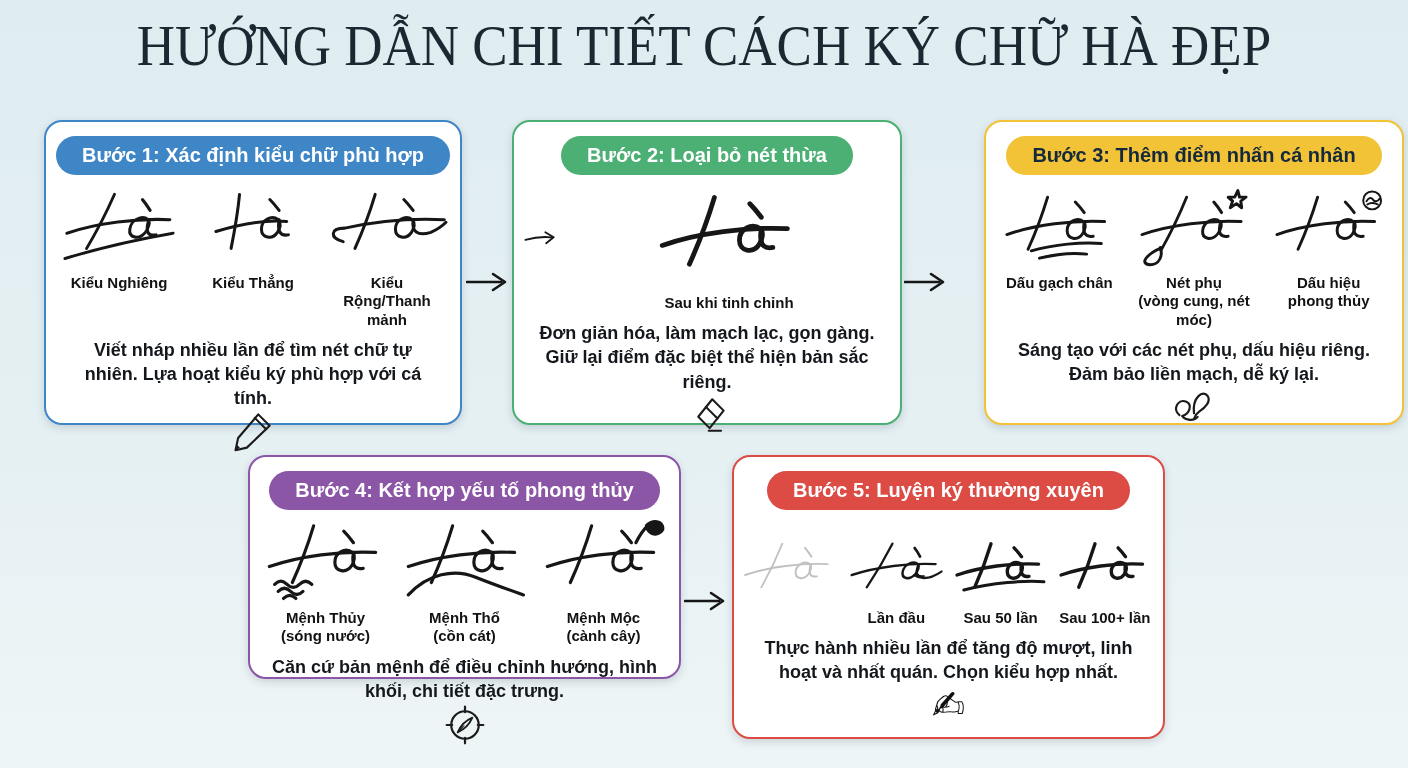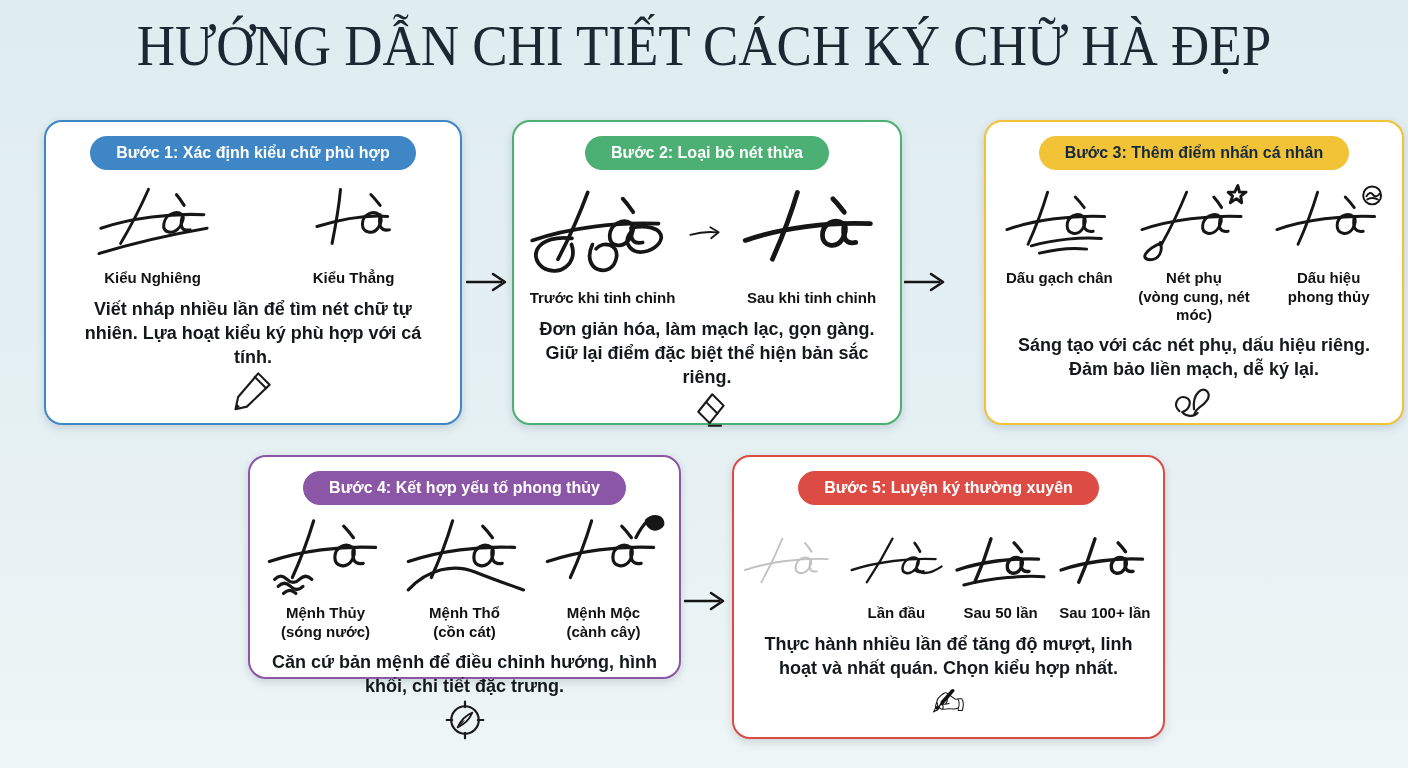--- a/index.html
+++ b/index.html
@@ -18,21 +18,21 @@
     box-shadow:0 3px 8px rgba(40,60,80,.18);
     display:flex;flex-direction:column;align-items:center;box-sizing:border-box;
     padding:14px 8px 12px;
   }
   .card1{left:44px;top:120px;width:418px;height:305px}
   .card2{left:512px;top:120px;width:390px;height:305px}
   .card3{left:984px;top:120px;width:420px;height:305px}
   .card4{left:248px;top:455px;width:433px;height:224px}
   .card5{left:732px;top:455px;width:433px;height:284px}
   .pill{
-    border-radius:26px;padding:8px 26px;font-size:16px;font-weight:700;
+    border-radius:26px;padding:8px 26px;font-size:20px;font-weight:700;
     line-height:1.15;white-space:nowrap;color:#fff;
   }
   .examples{
     display:flex;align-items:flex-start;justify-content:center;
     gap:4px;width:100%;margin-top:8px;
   }
   .example{display:flex;flex-direction:column;align-items:center;flex:1;min-width:0}
   .sigwrap{display:flex;align-items:flex-end;justify-content:center;height:84px}
   .card2 .sigwrap{height:104px}
   svg.sig{overflow:visible;display:block}
@@ -85,51 +85,46 @@
           <svg class="sig" viewBox="0 0 140 96" opacity="1" aria-label="Hà">
             <path d="M54,10 C52,32 48,54 44,74" fill="none" stroke="#161616" stroke-width="3.6" stroke-linecap="round" stroke-linejoin="round"></path>
             <path d="M26,54 C52,46 84,40 110,42" fill="none" stroke="#161616" stroke-width="3.6" stroke-linecap="round" stroke-linejoin="round"></path>
             <path d="M100,40 C92,34 80,40 80,51 C80,62 93,64 99,55 C102,50 103,44 101,41" fill="none" stroke="#161616" stroke-width="3.6" stroke-linecap="round" stroke-linejoin="round"></path>
             <path d="M101,40 C99,52 101,60 112,58" fill="none" stroke="#161616" stroke-width="3.6" stroke-linecap="round" stroke-linejoin="round"></path>
             <path d="M90,16 C94,20 98,25 101,29" fill="none" stroke="#161616" stroke-width="3.6" stroke-linecap="round" stroke-linejoin="round"></path>
           </svg>
         </div>
         <div class="exlabel">Kiểu Thẳng</div>
       </div>
+      <div class="example">
+        <div class="sigwrap">
+          <svg class="sig" viewBox="0 0 140 96" opacity="1" aria-label="Hà">
+            <path d="M56,10 C50,30 42,52 32,74" fill="none" stroke="#161616" stroke-width="3.6" stroke-linecap="round" stroke-linejoin="round"></path>
+            <path d="M18,66 C2,62 2,50 20,50 C56,42 98,38 138,40" fill="none" stroke="#161616" stroke-width="3.6" stroke-linecap="round" stroke-linejoin="round"></path>
+            <path d="M100,40 C92,34 80,40 80,51 C80,62 93,64 99,55 C102,50 103,44 101,41" fill="none" stroke="#161616" stroke-width="3.6" stroke-linecap="round" stroke-linejoin="round"></path>
+            <path d="M101,40 C99,54 106,60 122,55 C131,51 137,46 140,43" fill="none" stroke="#161616" stroke-width="3.6" stroke-linecap="round" stroke-linejoin="round"></path>
+            <path d="M90,16 C94,20 98,25 101,29" fill="none" stroke="#161616" stroke-width="3.6" stroke-linecap="round" stroke-linejoin="round"></path>
+          </svg>
+        </div>
+        <div class="exlabel">Kiểu<br>Rộng/Thanh mảnh</div>
+      </div>
     </div>
   <div class="desc">Viết nháp nhiều lần để tìm nét chữ tự nhiên. Lựa hoạt kiểu ký phù hợp với cá tính.</div>
   <div class="icon-slot">
       <svg width="42" height="42" viewBox="0 0 48 48">
     <path d="M30,5 L43,18 L17,43 L4,46 L7,32 Z" fill="none" stroke="#1b1b1b" stroke-width="2.4" stroke-linecap="round" stroke-linejoin="round"></path>
     <path d="M26,9 L39,22" fill="none" stroke="#1b1b1b" stroke-width="2.4" stroke-linecap="round" stroke-linejoin="round"></path>
     <path d="M6,40 L9,43 L4,46 Z" fill="#1b1b1b" stroke="none"></path>
       </svg>
     </div>
 </div>
 
 <div class="card card2" style="border-color: rgb(76, 175, 115);">
   <div class="pill" style="background: rgb(76, 175, 115); color: rgb(255, 255, 255);">Bước 2: Loại bỏ nét thừa</div>
   <div class="examples">
-      <div class="example">
-        <div class="sigwrap">
-          <svg class="sig" viewBox="0 0 140 96" opacity="1" aria-label="Hà">
-            <g transform="skewX(-4)">
-              <path d="M56,10 C50,30 42,52 32,74" fill="none" stroke="#161616" stroke-width="3.6" stroke-linecap="round" stroke-linejoin="round"></path>
-              <path d="M6,56 C40,44 88,38 126,40" fill="none" stroke="#161616" stroke-width="3.6" stroke-linecap="round" stroke-linejoin="round"></path>
-              <path d="M100,40 C92,34 80,40 80,51 C80,62 93,64 99,55 C102,50 103,44 101,41" fill="none" stroke="#161616" stroke-width="3.6" stroke-linecap="round" stroke-linejoin="round"></path>
-              <path d="M101,40 C99,52 101,60 112,58" fill="none" stroke="#161616" stroke-width="3.6" stroke-linecap="round" stroke-linejoin="round"></path>
-              <path d="M90,16 C94,20 98,25 101,29" fill="none" stroke="#161616" stroke-width="3.6" stroke-linecap="round" stroke-linejoin="round"></path>
-              <path d="M44,54 C12,50 2,70 18,82 C34,92 52,78 44,60" fill="none" stroke="#161616" stroke-width="3.6" stroke-linecap="round" stroke-linejoin="round"></path>
-              <path d="M100,44 C132,38 138,58 118,66 C102,71 92,58 100,48" fill="none" stroke="#161616" stroke-width="3.6" stroke-linecap="round" stroke-linejoin="round"></path>
-              <path d="M64,60 C54,86 86,94 88,72 C89,60 74,56 68,64" fill="none" stroke="#161616" stroke-width="3.6" stroke-linecap="round" stroke-linejoin="round"></path>
-            </g>
-          </svg>
-        </div>
-        <div class="exlabel">Trước khi tinh chỉnh</div>
-      </div>
       <div class="mid-arrow"><svg width="40" height="20" viewBox="0 0 46 24">
         <path d="M3,13 C14,10 24,9 34,10" fill="none" stroke="#161616" stroke-width="2.2" stroke-linecap="round"></path>
         <path d="M27,4 L37,10 L28,17" fill="none" stroke="#161616" stroke-width="2.2" stroke-linecap="round" stroke-linejoin="round"></path>
         </svg></div>
       <div class="example">
         <div class="sigwrap">
           <svg class="sig" viewBox="0 0 140 96" opacity="1" aria-label="Hà">
             <path d="M56,10 C50,30 42,52 32,74" fill="none" stroke="#161616" stroke-width="4.6" stroke-linecap="round" stroke-linejoin="round"></path>
             <path d="M6,56 C40,44 88,38 126,40" fill="none" stroke="#161616" stroke-width="4.6" stroke-linecap="round" stroke-linejoin="round"></path>
             <path d="M100,40 C92,34 80,40 80,51 C80,62 93,64 99,55 C102,50 103,44 101,41" fill="none" stroke="#161616" stroke-width="4.6" stroke-linecap="round" stroke-linejoin="round"></path>

